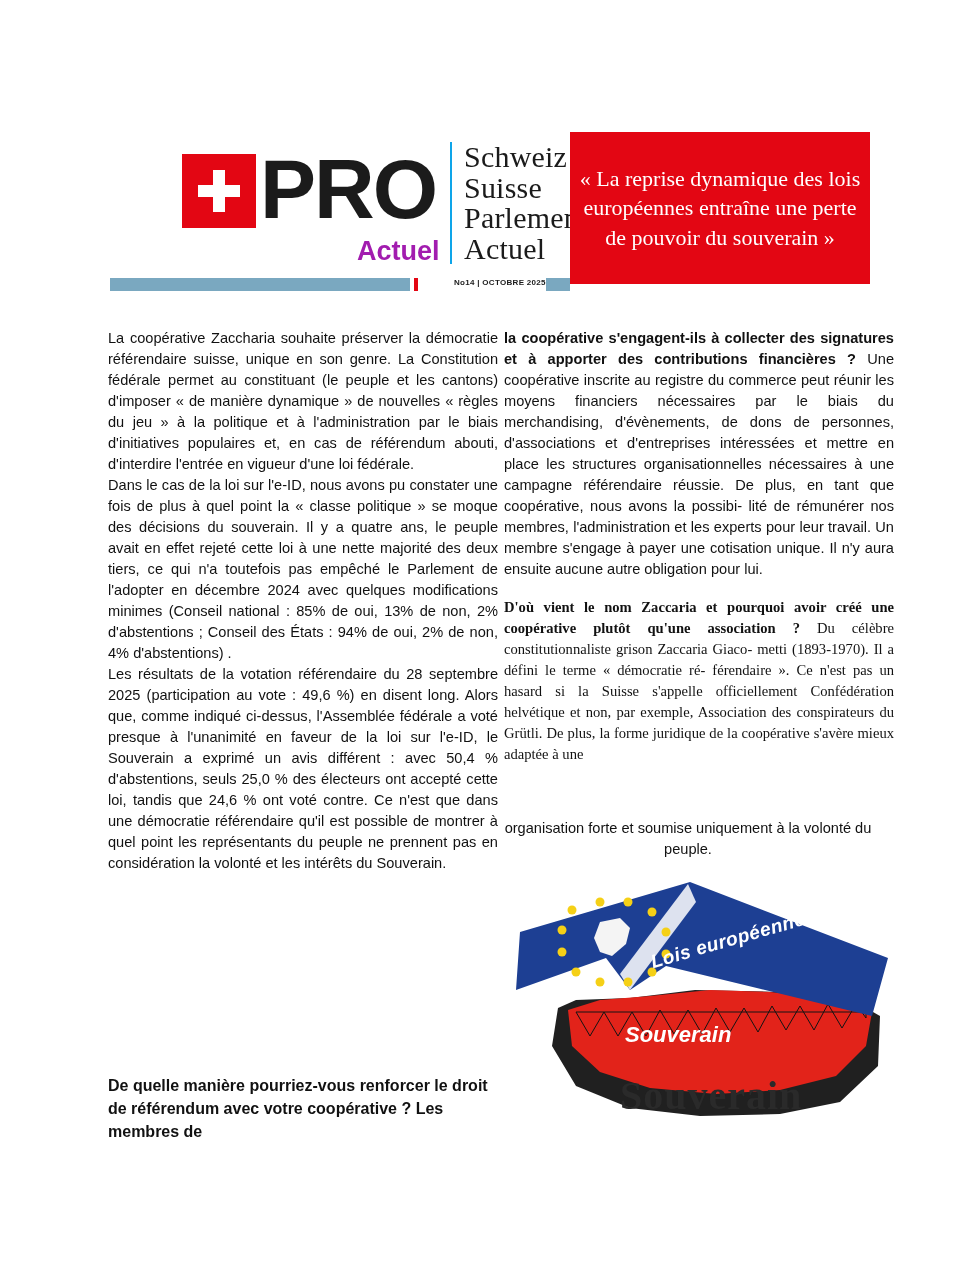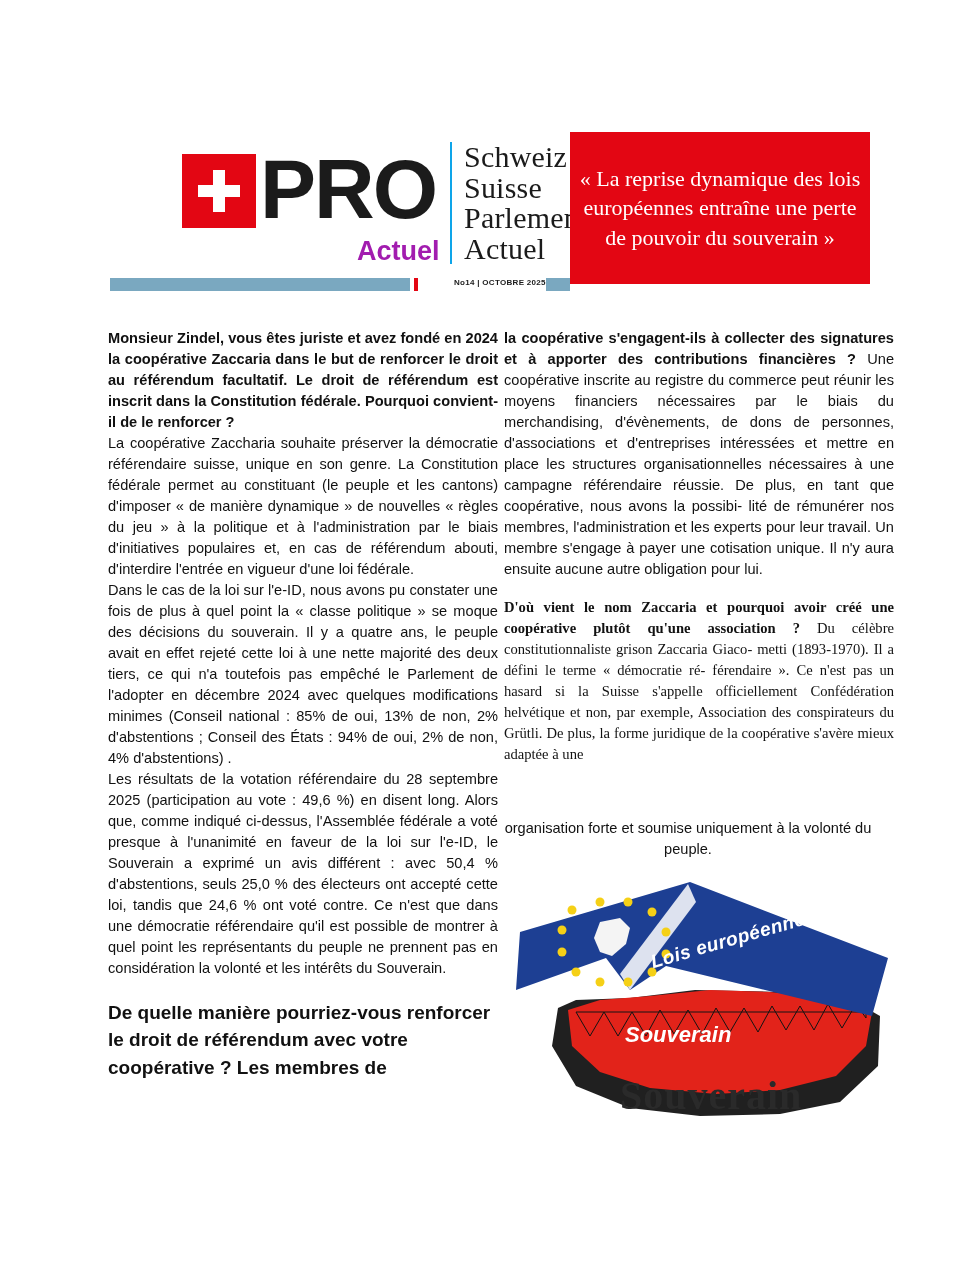--- a/index.html
+++ b/index.html
@@ -154,23 +154,23 @@
   #col-right { left: 504px; }
 
   .col p { margin: 0; }
   .lead-q {
     font-weight: 700;
   }
 
   #q2 {
     position: absolute;
     left: 108px;
-    top: 999px;
+    top: 1074px;
     width: 390px;
-    font-size: 19px;
+    font-size: 16px;
     line-height: 1.44;
     font-weight: 700;
     text-align: left;
   }
 
   #q3-block {
     margin-top: 17px;
     font-family: Liberation Serif, serif;
   }
 
@@ -251,21 +251,20 @@
   </div>
 
   <div class="rule"></div>
   <div class="issue-tag">
     <div class="issue-bar"></div>
     <div class="issue-text">No14 | OCTOBRE 2025</div>
   </div>
 </div>
 
 <div class="col" id="col-left">
-  <p class="lead-q">Monsieur Zindel, vous êtes juriste et avez fondé en 2024 la coopérative Zaccaria dans le but de renforcer le droit au référendum facultatif. Le droit de référendum est inscrit dans la Constitution fédérale. Pourquoi convient-il de le renforcer ?</p>
   <p>La coopérative Zaccharia souhaite préserver la démocratie référendaire suisse, unique en son genre. La Constitution fédérale permet au constituant (le peuple et les cantons) d'imposer « de manière dynamique » de nouvelles « règles du jeu » à la politique et à l'administration par le biais d'initiatives populaires et, en cas de référendum abouti, d'interdire l'entrée en vigueur d'une loi fédérale.</p>
   <p>Dans le cas de la loi sur l'e-ID, nous avons pu constater une fois de plus à quel point la « classe politique » se moque des décisions du souverain. Il y a quatre ans, le peuple avait en effet rejeté cette loi à une nette majorité des deux tiers, ce qui n'a toutefois pas empêché le Parlement de l'adopter en décembre 2024 avec quelques modifications minimes (Conseil national : 85% de oui, 13% de non, 2% d'abstentions ; Conseil des États : 94% de oui, 2% de non, 4% d'abstentions) .</p>
   <p>Les résultats de la votation référendaire du 28 septembre 2025 (participation au vote : 49,6 %) en disent long. Alors que, comme indiqué ci-dessus, l'Assemblée fédérale a voté presque à l'unanimité en faveur de la loi sur l'e-ID, le Souverain a exprimé un avis différent : avec 50,4 % d'abstentions, seuls 25,0 % des électeurs ont accepté cette loi, tandis que 24,6 % ont voté contre. Ce n'est que dans une démocratie référendaire qu'il est possible de montrer à quel point les représentants du peuple ne prennent pas en considération la volonté et les intérêts du Souverain.</p>
 </div>
 
 <div id="q2">De quelle manière pourriez-vous renforcer le droit de référendum avec votre coopérative ? Les membres de</div>
 
 <div class="col" id="col-right">
   <p>
     <span class="lead-q">la coopérative s'engagent-ils à collecter des signatures et à apporter des contributions financières ?</span><span> Une coopérative inscrite au registre du commerce peut réunir les moyens financiers nécessaires par le biais du merchandising, d'évènements, de dons de personnes, d'associations et d'entreprises intéressées et mettre en place les structures organisationnelles nécessaires à une campagne référendaire réussie. De plus, en tant que coopérative, nous avons la possibi- lité de rémunérer nos membres, l'administration et les experts pour leur travail. Un membre s'engage à payer une cotisation unique. Il n'y aura ensuite aucune autre obligation pour lui.</span>

